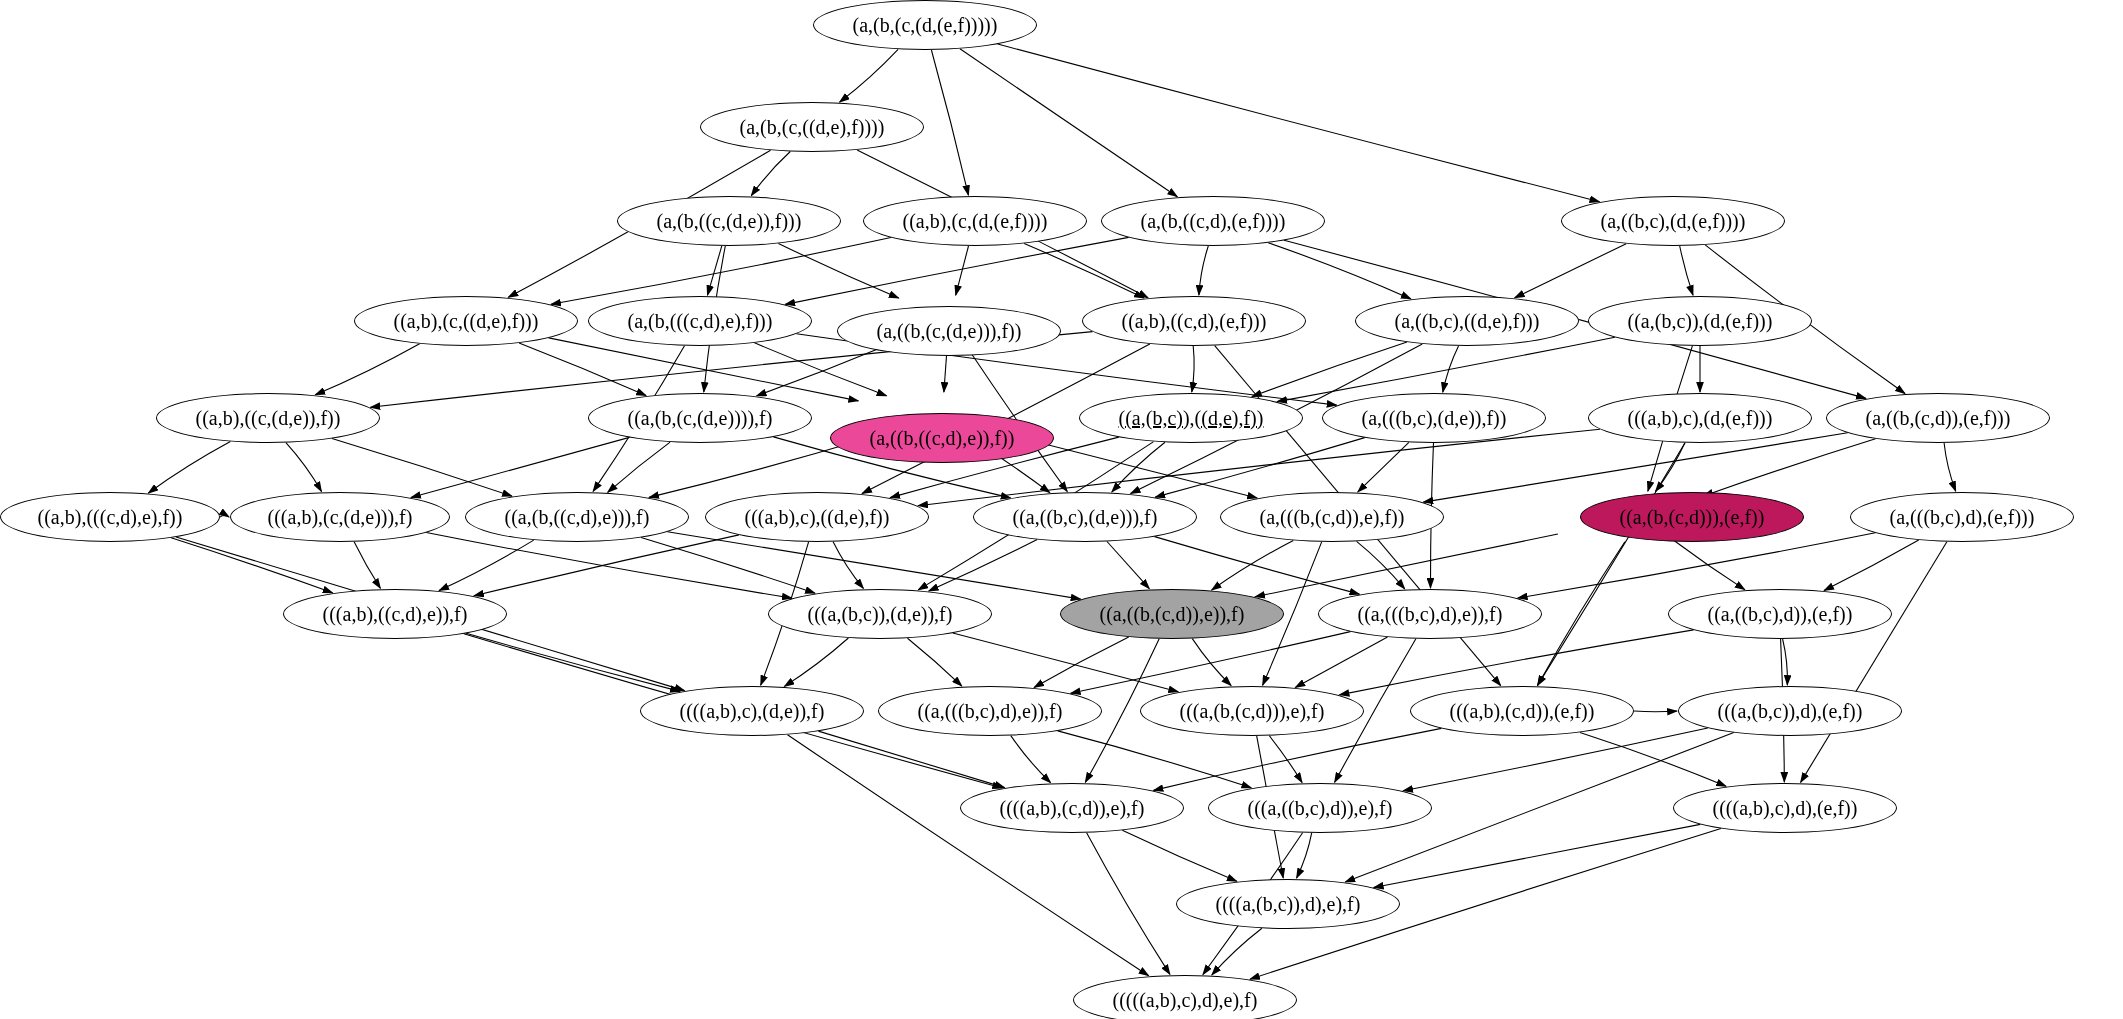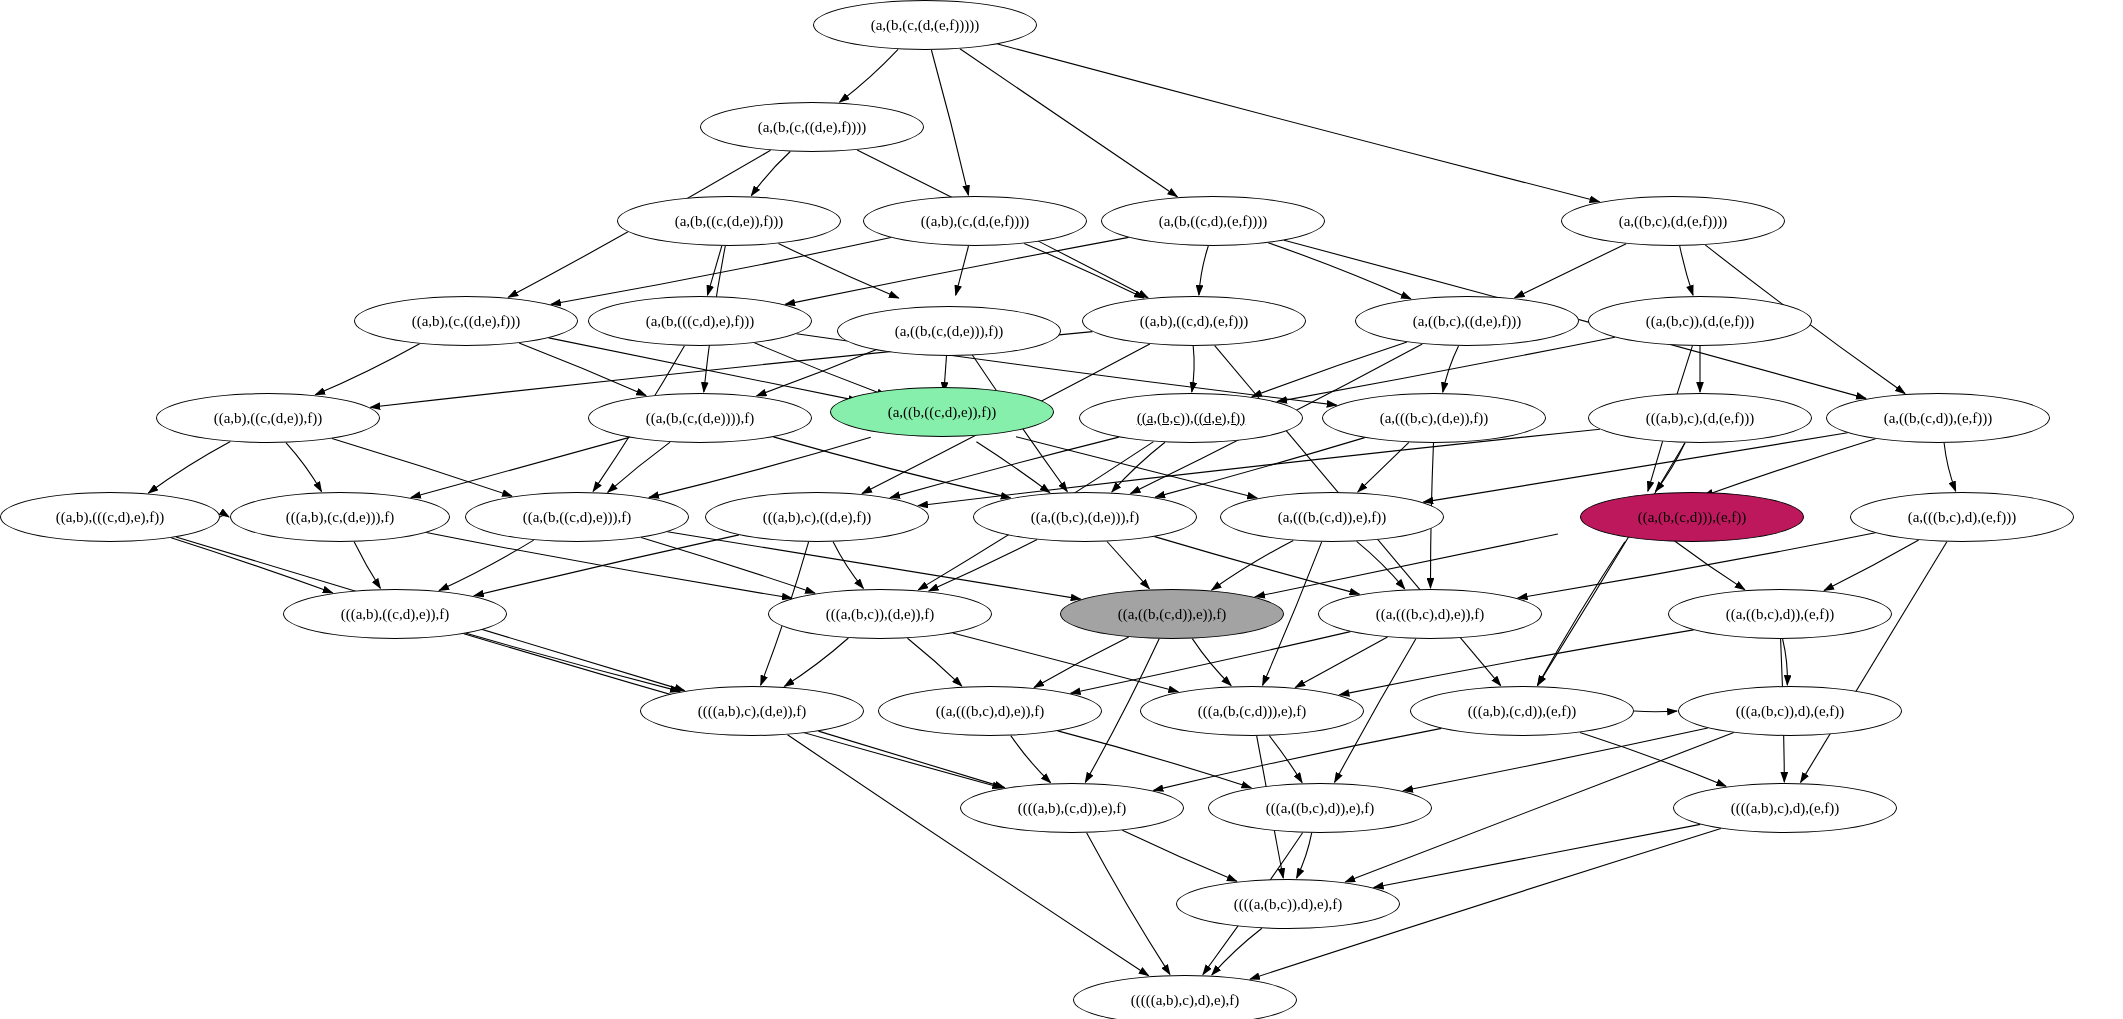--- a/index.html
+++ b/index.html
@@ -29,21 +29,21 @@
     position: absolute;
     transform: translate(-50%, -50%);
     border: 1.2px solid #000000;
     border-radius: 50%;
     background: #ffffff;
     color: #000000;
     display: flex;
     align-items: center;
     justify-content: center;
     white-space: nowrap;
-    font-size: 15px;
+    font-size: 20px;
     line-height: 1;
     box-sizing: border-box;
     z-index: 2;
   }
 </style>
 </head>
 <body>
 
 <div id="graph-canvas">
   <svg id="edge-layer" viewBox="0 0 2123 1019" xmlns="http://www.w3.org/2000/svg">
@@ -178,21 +178,21 @@
       <div class="node" style="left: 1213px; top: 221px; width: 224px; height: 50px; background: rgb(255, 255, 255); border-color: rgb(0, 0, 0);">(a,(b,((c,d),(e,f))))</div>
       <div class="node" style="left: 1673px; top: 221px; width: 224px; height: 50px; background: rgb(255, 255, 255); border-color: rgb(0, 0, 0);">(a,((b,c),(d,(e,f))))</div>
       <div class="node" style="left: 466px; top: 321px; width: 224px; height: 50px; background: rgb(255, 255, 255); border-color: rgb(0, 0, 0);">((a,b),(c,((d,e),f)))</div>
       <div class="node" style="left: 700px; top: 321px; width: 224px; height: 50px; background: rgb(255, 255, 255); border-color: rgb(0, 0, 0);">(a,(b,(((c,d),e),f)))</div>
       <div class="node" style="left: 949px; top: 331px; width: 224px; height: 50px; background: rgb(255, 255, 255); border-color: rgb(0, 0, 0);">(a,((b,(c,(d,e))),f))</div>
       <div class="node" style="left: 1194px; top: 321px; width: 224px; height: 50px; background: rgb(255, 255, 255); border-color: rgb(0, 0, 0);">((a,b),((c,d),(e,f)))</div>
       <div class="node" style="left: 1467px; top: 321px; width: 224px; height: 50px; background: rgb(255, 255, 255); border-color: rgb(0, 0, 0);">(a,((b,c),((d,e),f)))</div>
       <div class="node" style="left: 1700px; top: 321px; width: 224px; height: 50px; background: rgb(255, 255, 255); border-color: rgb(0, 0, 0);">((a,(b,c)),(d,(e,f)))</div>
       <div class="node" style="left: 268px; top: 418px; width: 224px; height: 50px; background: rgb(255, 255, 255); border-color: rgb(0, 0, 0);">((a,b),((c,(d,e)),f))</div>
       <div class="node" style="left: 700px; top: 418px; width: 224px; height: 50px; background: rgb(255, 255, 255); border-color: rgb(0, 0, 0);">((a,(b,(c,(d,e)))),f)</div>
-      <div class="node" style="left: 942px; top: 412px; width: 224px; height: 50px; background: #86efac; border-color: rgb(0, 0, 0);">(a,((b,((c,d),e)),f))</div>
+      <div class="node" style="left: 942px; top: 438px; width: 224px; height: 50px; background: #ec4899; border-color: rgb(0, 0, 0);">(a,((b,((c,d),e)),f))</div>
       <div class="node" style="left: 1191px; top: 418px; width: 224px; height: 50px; background: rgb(255, 255, 255); border-color: rgb(0, 0, 0); text-decoration: underline;">((a,(b,c)),((d,e),f))</div>
       <div class="node" style="left: 1434px; top: 418px; width: 224px; height: 50px; background: rgb(255, 255, 255); border-color: rgb(0, 0, 0);">(a,(((b,c),(d,e)),f))</div>
       <div class="node" style="left: 1700px; top: 418px; width: 224px; height: 50px; background: rgb(255, 255, 255); border-color: rgb(0, 0, 0);">(((a,b),c),(d,(e,f)))</div>
       <div class="node" style="left: 1938px; top: 418px; width: 224px; height: 50px; background: rgb(255, 255, 255); border-color: rgb(0, 0, 0);">(a,((b,(c,d)),(e,f)))</div>
       <div class="node" style="left: 110px; top: 517px; width: 220px; height: 50px; background: rgb(255, 255, 255); border-color: rgb(0, 0, 0);">((a,b),(((c,d),e),f))</div>
       <div class="node" style="left: 340px; top: 517px; width: 220px; height: 50px; background: rgb(255, 255, 255); border-color: rgb(0, 0, 0);">(((a,b),(c,(d,e))),f)</div>
       <div class="node" style="left: 577px; top: 517px; width: 224px; height: 50px; background: rgb(255, 255, 255); border-color: rgb(0, 0, 0);">((a,(b,((c,d),e))),f)</div>
       <div class="node" style="left: 817px; top: 517px; width: 224px; height: 50px; background: rgb(255, 255, 255); border-color: rgb(0, 0, 0);">(((a,b),c),((d,e),f))</div>
       <div class="node" style="left: 1085px; top: 517px; width: 224px; height: 50px; background: rgb(255, 255, 255); border-color: rgb(0, 0, 0);">((a,((b,c),(d,e))),f)</div>
       <div class="node" style="left: 1332px; top: 517px; width: 224px; height: 50px; background: rgb(255, 255, 255); border-color: rgb(0, 0, 0);">(a,(((b,(c,d)),e),f))</div>

